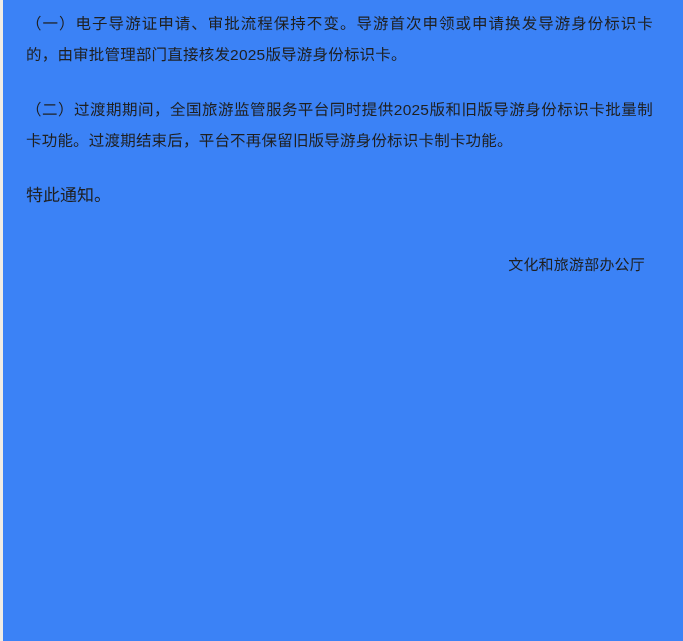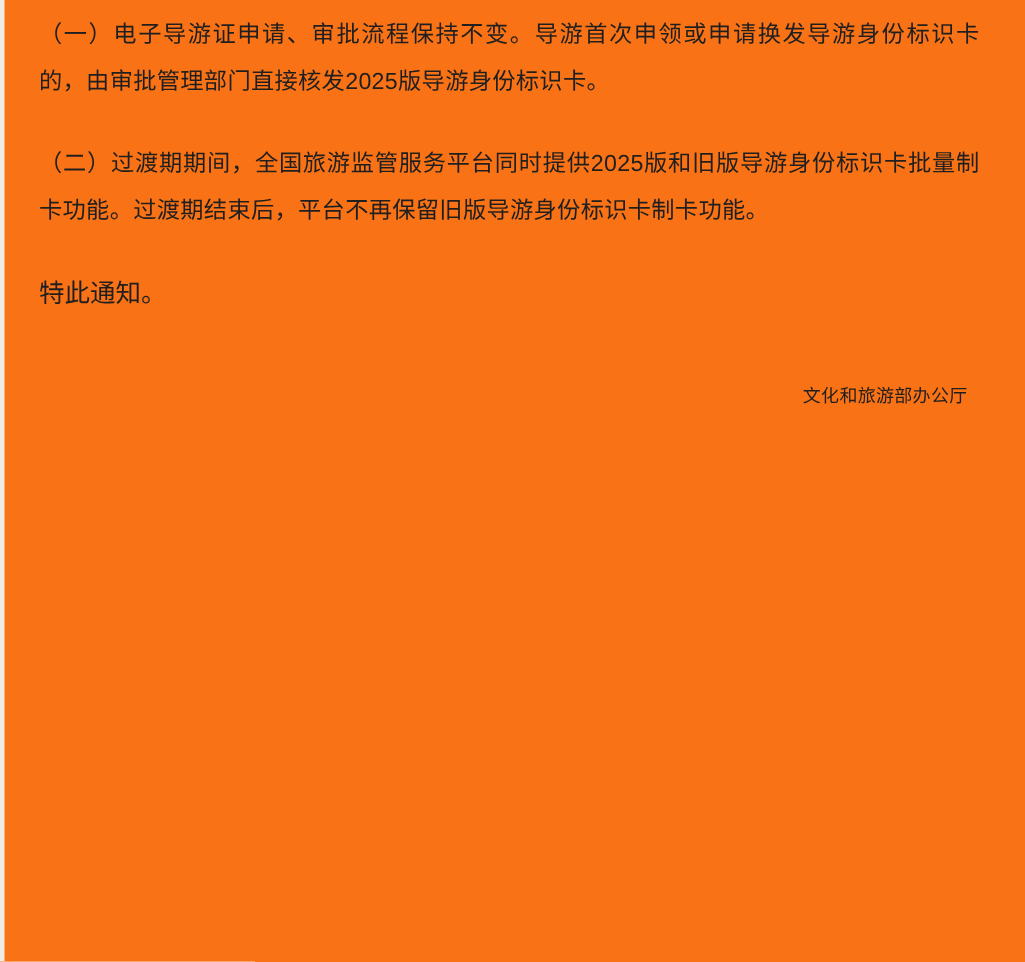--- a/index.html
+++ b/index.html
@@ -14,21 +14,21 @@
     font-family: "Liberation Sans", "DejaVu Sans", sans-serif;
     color: #1a1a1a;
     overflow: hidden;
   }
   .page {
     position: relative;
     width: 683px;
     height: 641px;
     box-sizing: border-box;
     padding: 0 30px 0 26px;
-    background: #f97316;
+    background: #3b82f6;
   }
   .left-rule {
     position: absolute;
     left: 0;
     top: 0;
     width: 3px;
     height: 641px;
     background: #efece6;
   }
   .doc-body {
@@ -58,21 +58,21 @@
     font-size: 17px;
     line-height: 31px;
     color: #1f1f1f;
   }
   .signature {
     margin: 0;
     text-align: right;
     padding-right: 8px;
   }
   .signature .line {
-    font-size: 12px;
+    font-size: 15px;
     line-height: 31px;
     color: #1f1f1f;
     display: block;
     letter-spacing: 0.2px;
     text-align: right;
   }
 </style>
 </head>
 <body>
 

